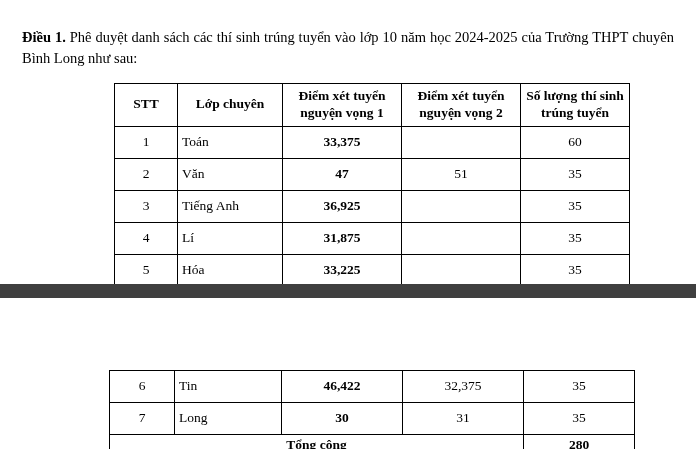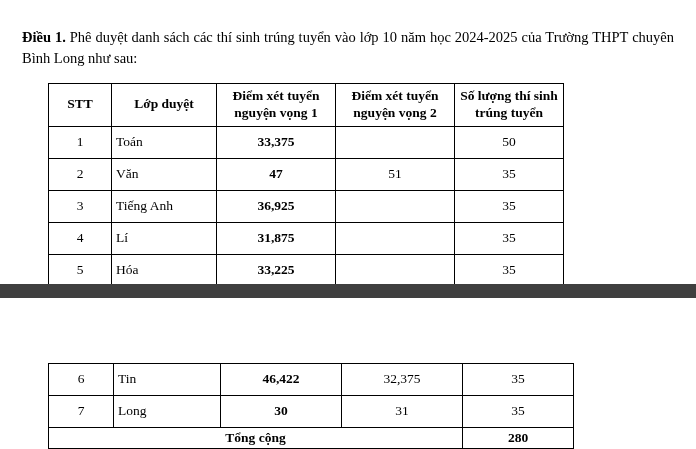--- a/index.html
+++ b/index.html
@@ -24,22 +24,22 @@
     font-size: 14.5px;
     line-height: 1.45;
     text-align: justify;
   }
   .intro .lead {
     font-weight: bold;
     font-family: Liberation Serif, serif;
   }
   .table-wrap {
     display: flex;
-    justify-content: flex-start;
-    margin-top: 2px;
+    justify-content: center;
+    margin-top: 9px;
     padding-left: 48px;
   }
   table.doc-table {
     border-collapse: collapse;
     width: 480px;
     table-layout: fixed;
   }
   table.doc-table th,
   table.doc-table td {
     border: 1px solid #000000;
@@ -88,33 +88,33 @@
 
 <div class="page">
 
   <p class="intro"><span class="lead">Điều 1.</span><span> Phê duyệt danh sách các thí sinh trúng tuyển vào lớp 10 năm học 2024-2025 của Trường THPT chuyên Bình Long như sau:</span></p>
 
   <div class="table-wrap">
     <table class="doc-table">
       <thead>
         <tr>
           <th class="h-stt">STT</th>
-          <th class="h-lop">Lớp duyệt</th>
+          <th class="h-lop">Lớp chuyên</th>
           <th class="h-d1">Điểm xét tuyển nguyện vọng 1</th>
           <th class="h-d2">Điểm xét tuyển nguyện vọng 2</th>
           <th class="h-sl">Số lượng thí sinh trúng tuyển</th>
         </tr>
       </thead>
       <tbody>
         <tr>
           <td class="c-stt">1</td>
           <td class="c-lop">Toán</td>
           <td class="c-d1">33,375</td>
           <td class="c-d2"></td>
-          <td class="c-sl">50</td>
+          <td class="c-sl">60</td>
         </tr>
         <tr>
           <td class="c-stt">2</td>
           <td class="c-lop">Văn</td>
           <td class="c-d1">47</td>
           <td class="c-d2">51</td>
           <td class="c-sl">35</td>
         </tr>
         <tr>
           <td class="c-stt">3</td>

